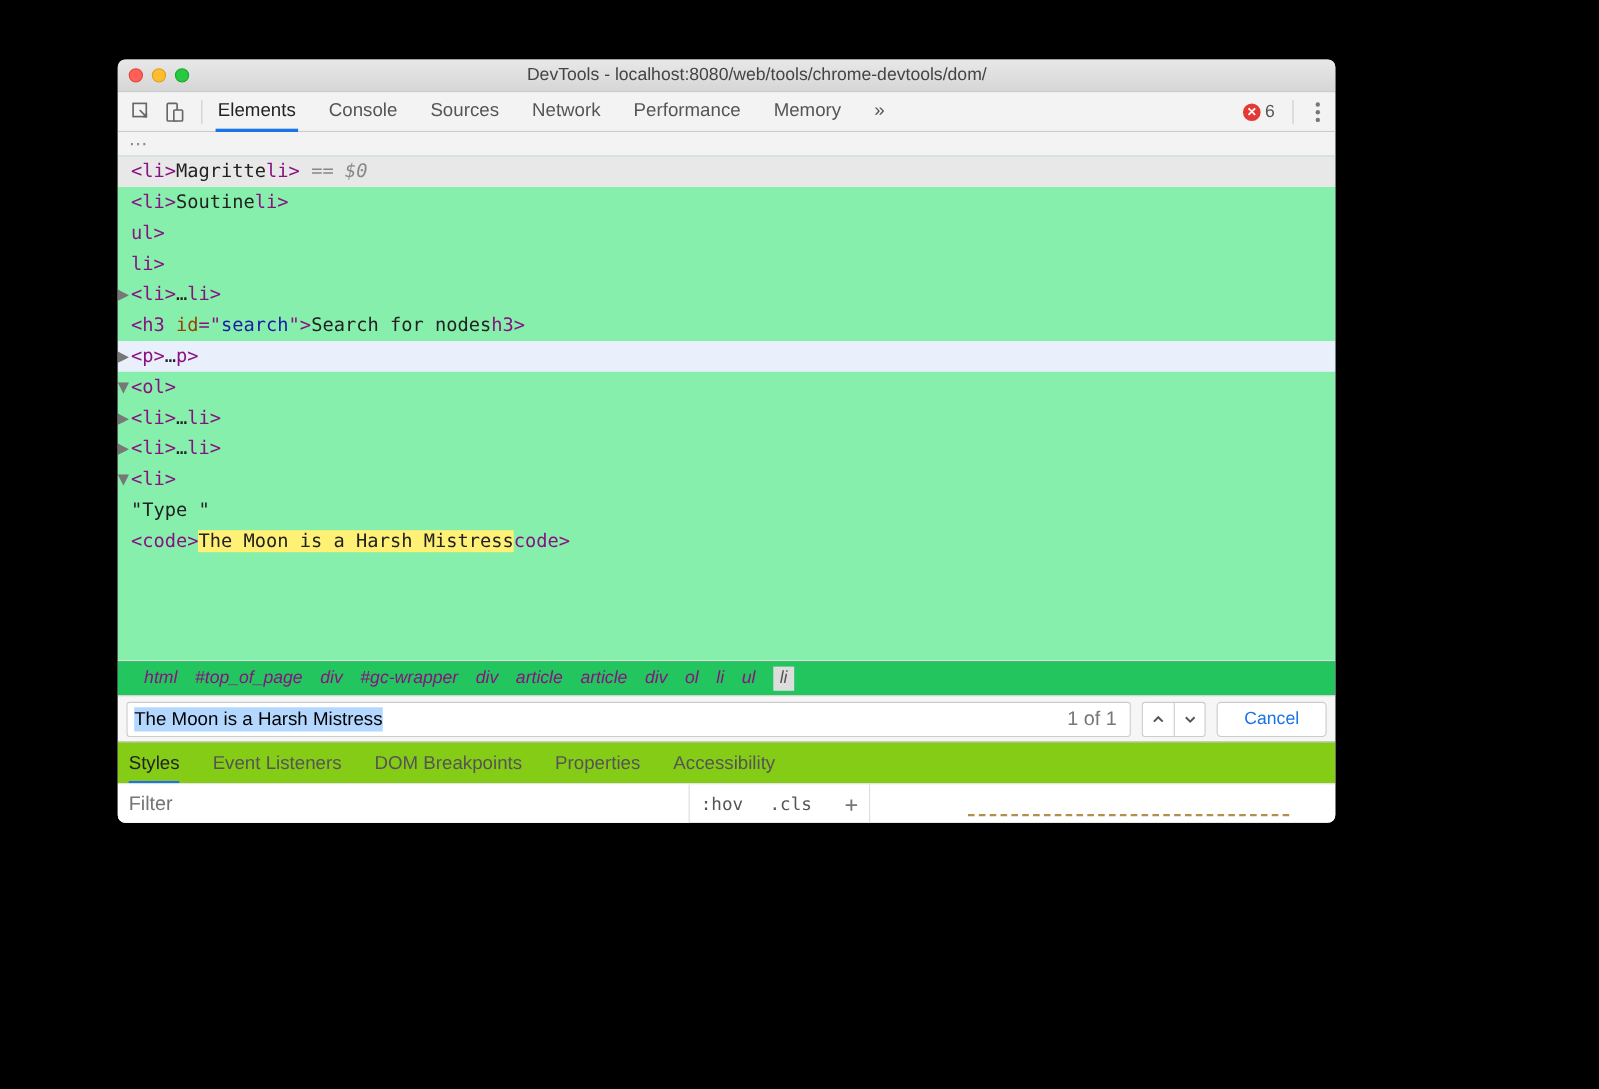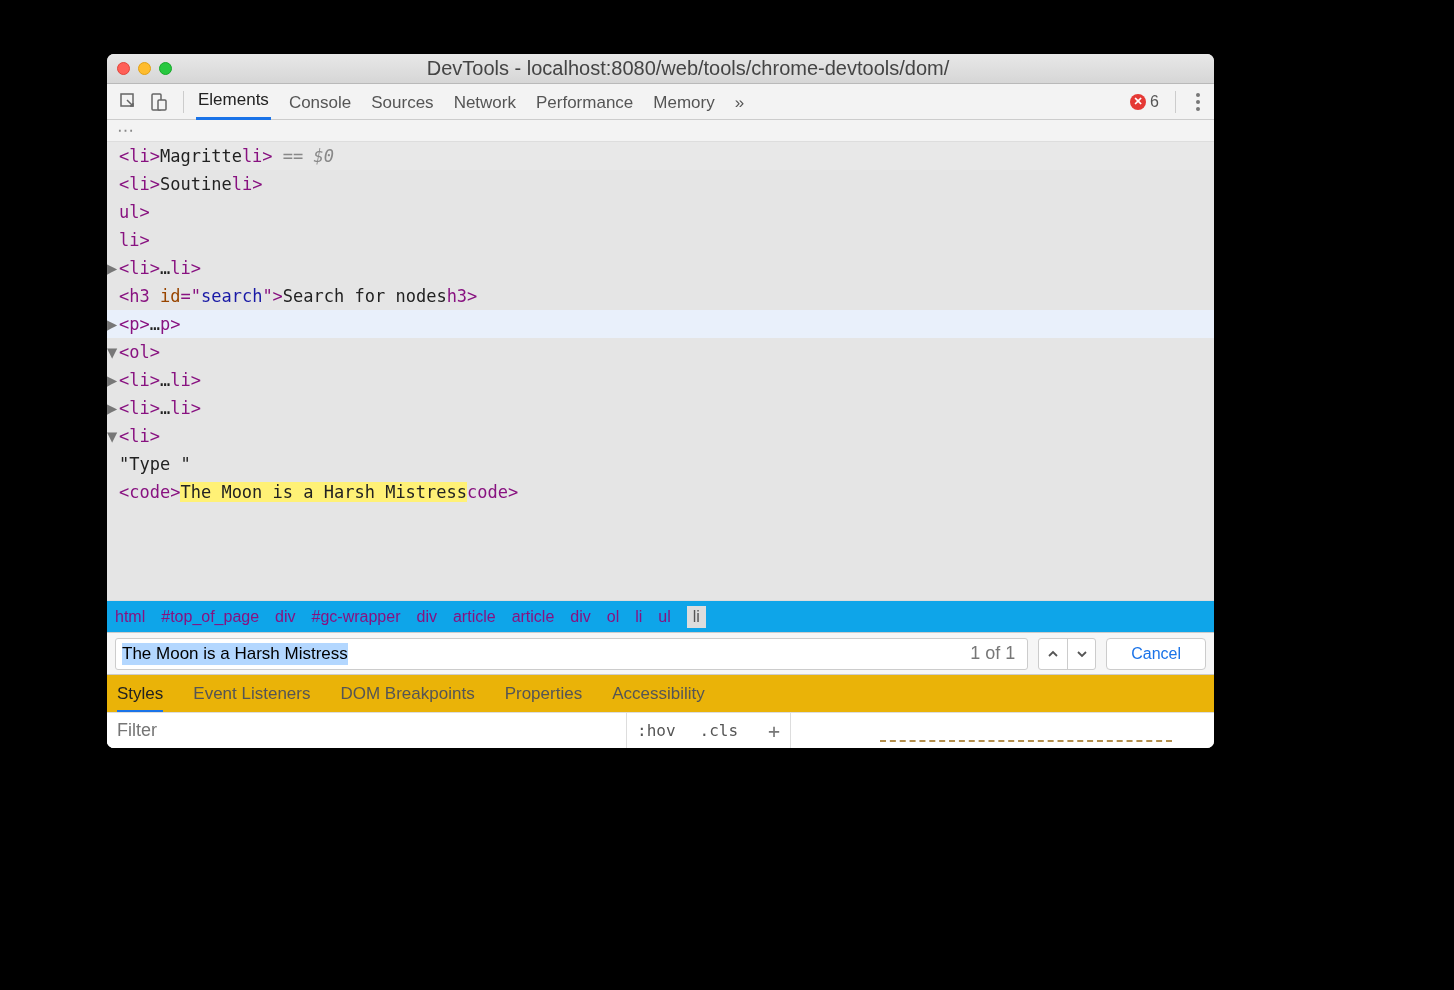--- a/index.html
+++ b/index.html
@@ -30,39 +30,39 @@
   display: flex;
   align-items: center;
   padding: 0 10px;
   flex: 0 0 auto;
 }
 .traffic { display: flex; gap: 8px; }
 .dot { width: 13px; height: 13px; border-radius: 50%; }
 .dot.red { background: #ff5f57; border: 0.5px solid #e1443a; }
 .dot.yellow { background: #febc2e; border: 0.5px solid #e1a116; }
 .dot.green { background: #28c840; border: 0.5px solid #17a82a; }
-.title { flex: 1; text-align: center; font-size: 20px; color: #444; font-weight: 400; }
+.title { flex: 1; text-align: center; font-size: 16px; color: #444; font-weight: 400; }
 
 .toolbar {
   height: 36px;
   background: #f3f3f3;
   border-bottom: 1px solid #ccc;
   display: flex;
   align-items: center;
   padding: 0 10px;
   gap: 6px;
   flex: 0 0 auto;
 }
 .tool-icon {
   width: 24px; height: 24px;
   display: flex; align-items: center; justify-content: center;
   color: #666;
 }
 .vsep { width: 1px; height: 22px; background: #ccc; margin: 0 6px; }
-.tabs { display: flex; gap: 16px; font-size: 17px; color: #555; align-items: flex-end; }
+.tabs { display: flex; gap: 26px; font-size: 17px; color: #555; align-items: flex-start; }
 .tab { padding: 7px 2px; cursor: default; }
 .tab.active { color: #222; border-bottom: 3px solid #1a73e8; }
 .toolbar-right { margin-left: auto; display: flex; align-items: center; gap: 10px; color: #555; }
 .err-badge { display: flex; align-items: center; gap: 4px; font-size: 16px; }
 .err-circle { width: 16px; height: 16px; border-radius: 50%; background: #e53935; color: #fff; display: flex; align-items: center; justify-content: center; font-size: 11px; font-weight: bold; }
 .kebab { display: flex; flex-direction: column; gap: 3px; padding: 4px; }
 .kebab span { width: 4px; height: 4px; border-radius: 50%; background: #777; }
 
 .crumb-strip {
   height: 22px;
@@ -77,21 +77,21 @@
   flex: 0 0 auto;
 }
 
 .dom {
   flex: 1 1 auto;
   overflow: auto;
   font-family: Menlo, Consolas, monospace;
   font-size: 17px;
   line-height: 28px;
   color: #222;
-  background: #e5e5e5;
+  background: #86efac;
 }
 .dom .row { white-space: pre; padding: 0 0 0 0; }
 .dom .sel { background: #e8e8e8; }
 .dom .hov { background: #e9f0fb; }
 .t-punc { color: #881280; }
 .t-tag { color: #881280; }
 .t-attr { color: #994500; }
 .t-val { color: #1a1aa6; }
 .t-text { color: #222; }
 .t-cmt { color: #888; font-style: italic; }
@@ -99,28 +99,29 @@
 .hl { background: #fff176; }
 .pad1 { padding-left: 250px; }
 .pad2 { padding-left: 222px; }
 .pad3 { padding-left: 194px; }
 .pad4 { padding-left: 180px; }
 .pad5 { padding-left: 208px; }
 
 .breadcrumbs {
   height: 32px;
   border-top: 1px solid #ddd;
-  background: #0ea5e9;
-  display: flex;
-  align-items: center;
-  padding: 0 8px;
+  background: #22c55e;
+  display: flex;
+  align-items: center;
+  padding: 0 24px;
   gap: 16px;
   font-size: 16px;
   color: #881280;
   flex: 0 0 auto;
+  font-style: italic;
 }
 .breadcrumbs .bc { cursor: default; }
 .breadcrumbs .bc.cur { background: #ddd; padding: 2px 6px; color: #555; }
 
 .searchbar {
   height: 42px;
   border-top: 1px solid #ccc;
   background: #f6f6f6;
   display: flex;
   align-items: center;
@@ -151,21 +152,21 @@
   padding: 0 24px;
   color: #1a73e8;
   font-size: 16px;
   display: flex;
   align-items: center;
 }
 
 .sub-tabs {
   height: 38px;
   border-top: 1px solid #ccc;
-  background: #eab308;
+  background: #84cc16;
   display: flex;
   align-items: center;
   padding: 0 10px;
   gap: 30px;
   font-size: 17px;
   color: #555;
   flex: 0 0 auto;
 }
 .sub-tabs .stab.active { color: #222; border-bottom: 3px solid #1a73e8; padding-bottom: 6px; padding-top: 9px; }
 .sub-tabs .stab { padding: 8px 0; }

